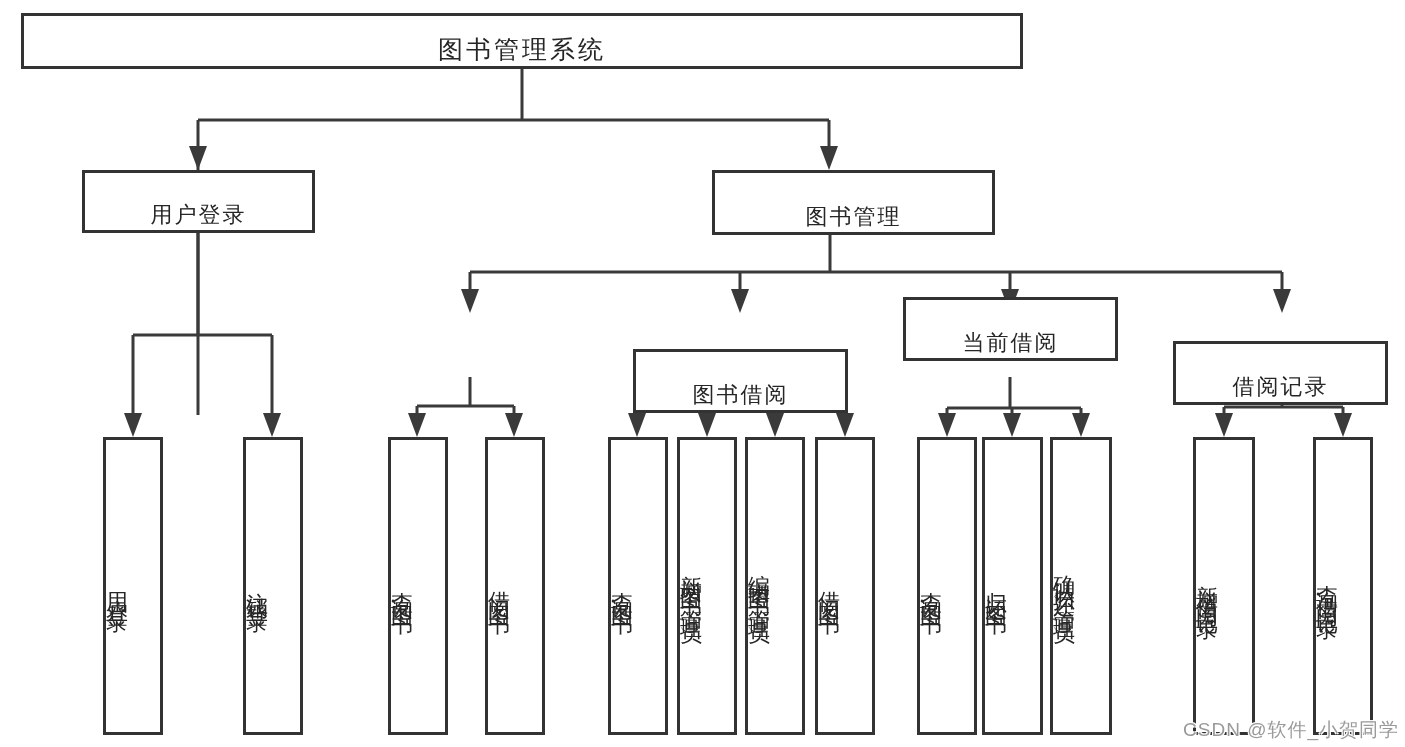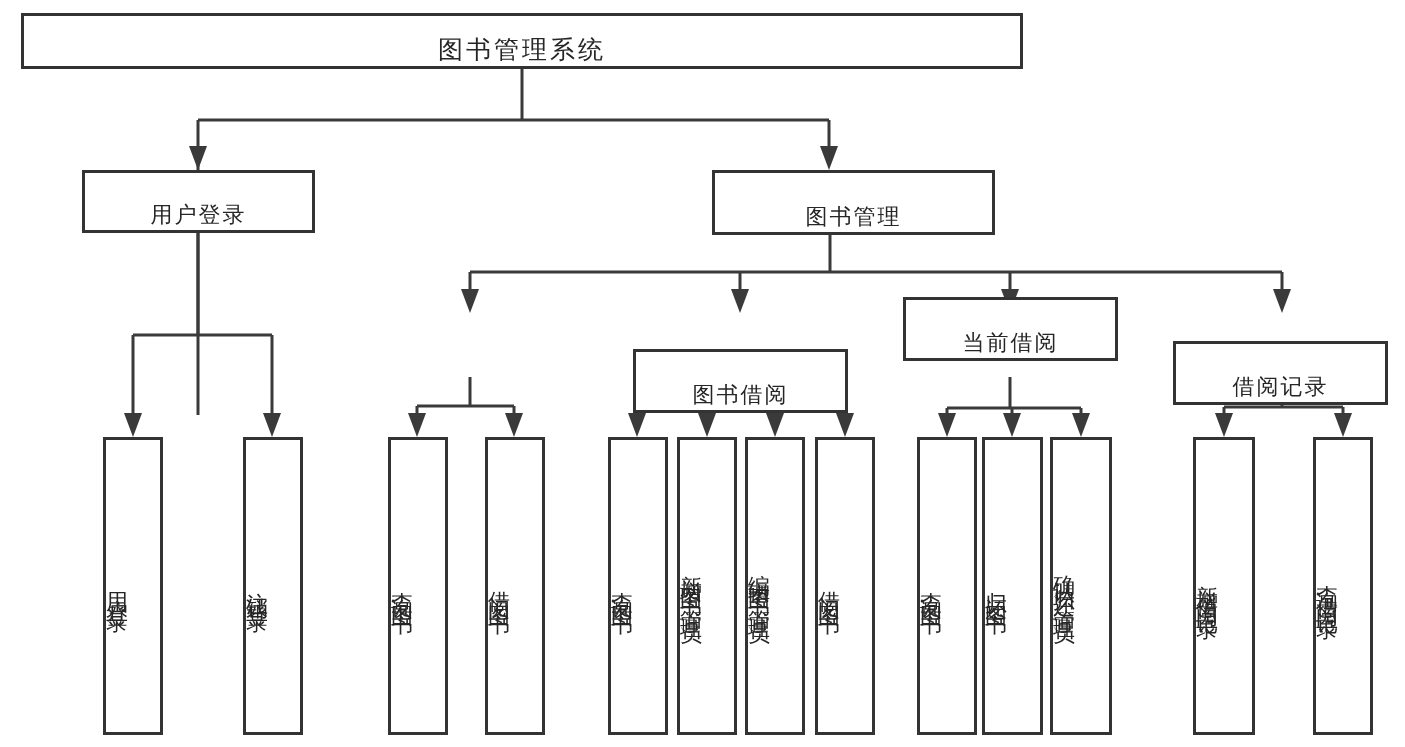--- a/index.html
+++ b/index.html
@@ -184,14 +184,15 @@
     <span>确认归还（管理员）</span>
   </div>
 
   <div class="node vbox leaf" id="l-add-record">
     <span>新增借阅记录</span>
   </div>
   <div class="node vbox leaf" id="l-query-record">
     <span>查询借阅记录</span>
   </div>
 
+  <div id="watermark">CSDN @软件_小贺同学</div>
 
 </div>
 
 </body></html>

